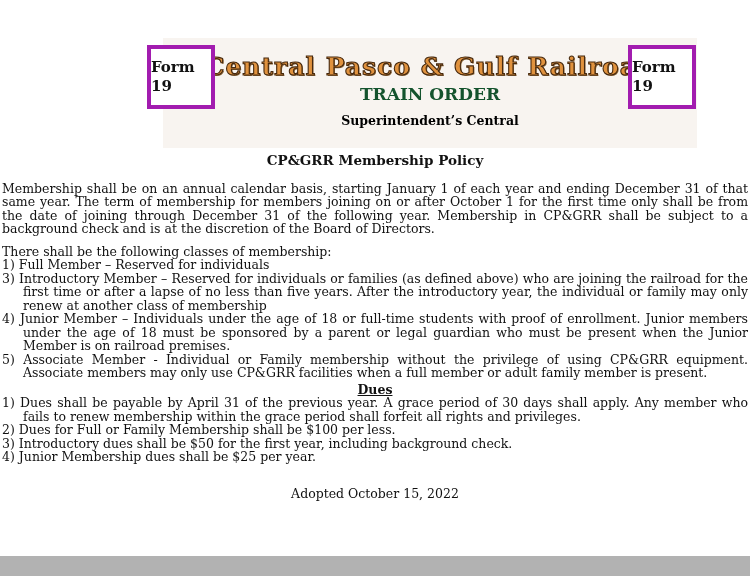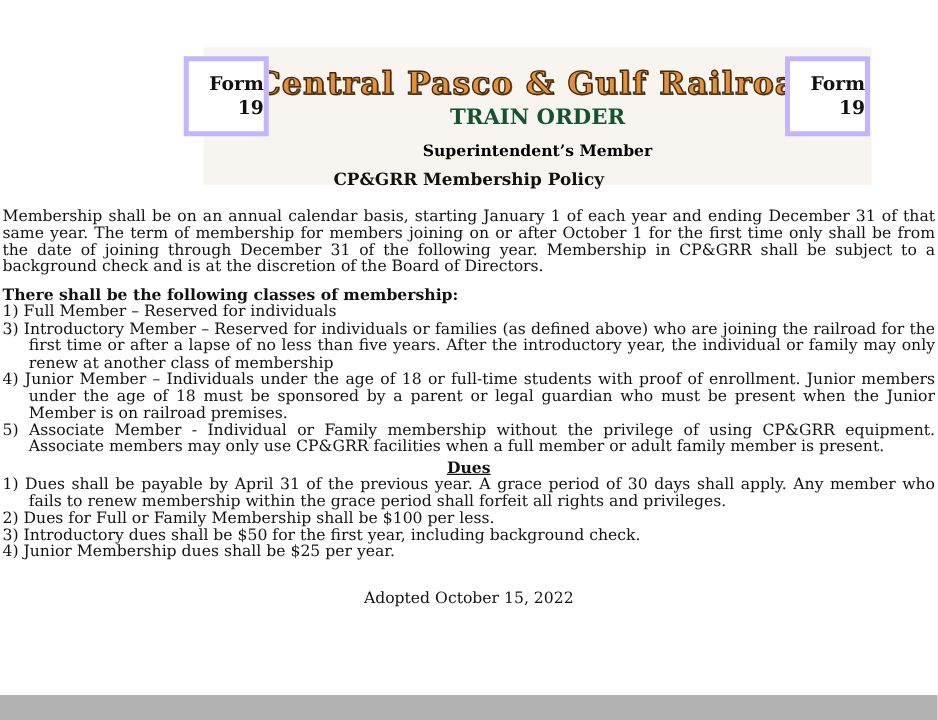--- a/index.html
+++ b/index.html
@@ -14,23 +14,23 @@
   .header-band {
     position: absolute;
     left: 163px; top: 38px;
     width: 534px; height: 110px;
     background: #f8f4f0;
   }
   .form-box {
     position: absolute;
     top: 45px;
     width: 60px;
-    border: 4px solid #c4b5fd;
+    border: 4px solid #a21caf;
     background: #ffffff;
-    text-align: right;
+    text-align: left;
     font-weight: bold;
     font-size: 15px;
     line-height: 19px;
     padding: 9px 0;
     z-index: 2;
   }
   .form-box.left  { left: 147px; }
   .form-box.right { left: 628px; }
   .header-center {
     position: absolute;
@@ -56,36 +56,36 @@
     color: #14532d;
   }
   .office-subtitle {
     font-weight: bold;
     font-size: 12.5px;
     margin-top: 9px;
     color: #000000;
   }
   .main-content {
     position: absolute;
-    left: 2px; top: 138px;
+    left: 2px; top: 154px;
     width: 746px;
     font-size: 12.5px;
     line-height: 13.5px;
   }
   .policy-title {
     text-align: center;
     font-weight: bold;
     font-size: 13.5px;
     margin: 0 0 14px 0;
   }
   .intro-paragraph {
     text-align: justify;
     margin: 0 0 9px 0;
   }
-  .classes-heading { margin: 0; font-weight: bold; }
+  .classes-heading { margin: 0; }
   .list-item {
     padding-left: 21px;
     text-indent: -21px;
     text-align: justify;
     margin: 0;
   }
   .dues-heading {
     text-align: center;
     font-weight: bold;
     margin: 3px 0 0 0;
@@ -113,21 +113,21 @@
 </div>
 
 <div class="form-box right">
   <div>Form</div>
   <div>19</div>
 </div>
 
 <div class="header-center">
   <div class="railroad-title">Central Pasco &amp; Gulf Railroad</div>
   <div class="document-type">TRAIN ORDER</div>
-  <div class="office-subtitle">Superintendent’s Member</div>
+  <div class="office-subtitle">Superintendent’s Central</div>
 </div>
 
 <div class="main-content">
   <div class="policy-title">CP&amp;GRR Membership Policy</div>
 
   <p class="intro-paragraph">Membership shall be on an annual calendar basis, starting January 1 of each year and ending December 31 of that same year. The term of membership for members joining on or after October 1 for the first time only shall be from the date of joining through December 31 of the following year. Membership in CP&amp;GRR shall be subject to a background check and is at the discretion of the Board of Directors.</p>
 
   <div class="classes-section">
     <div class="classes-heading">There shall be the following classes of membership:</div>
     <div class="list-item">

